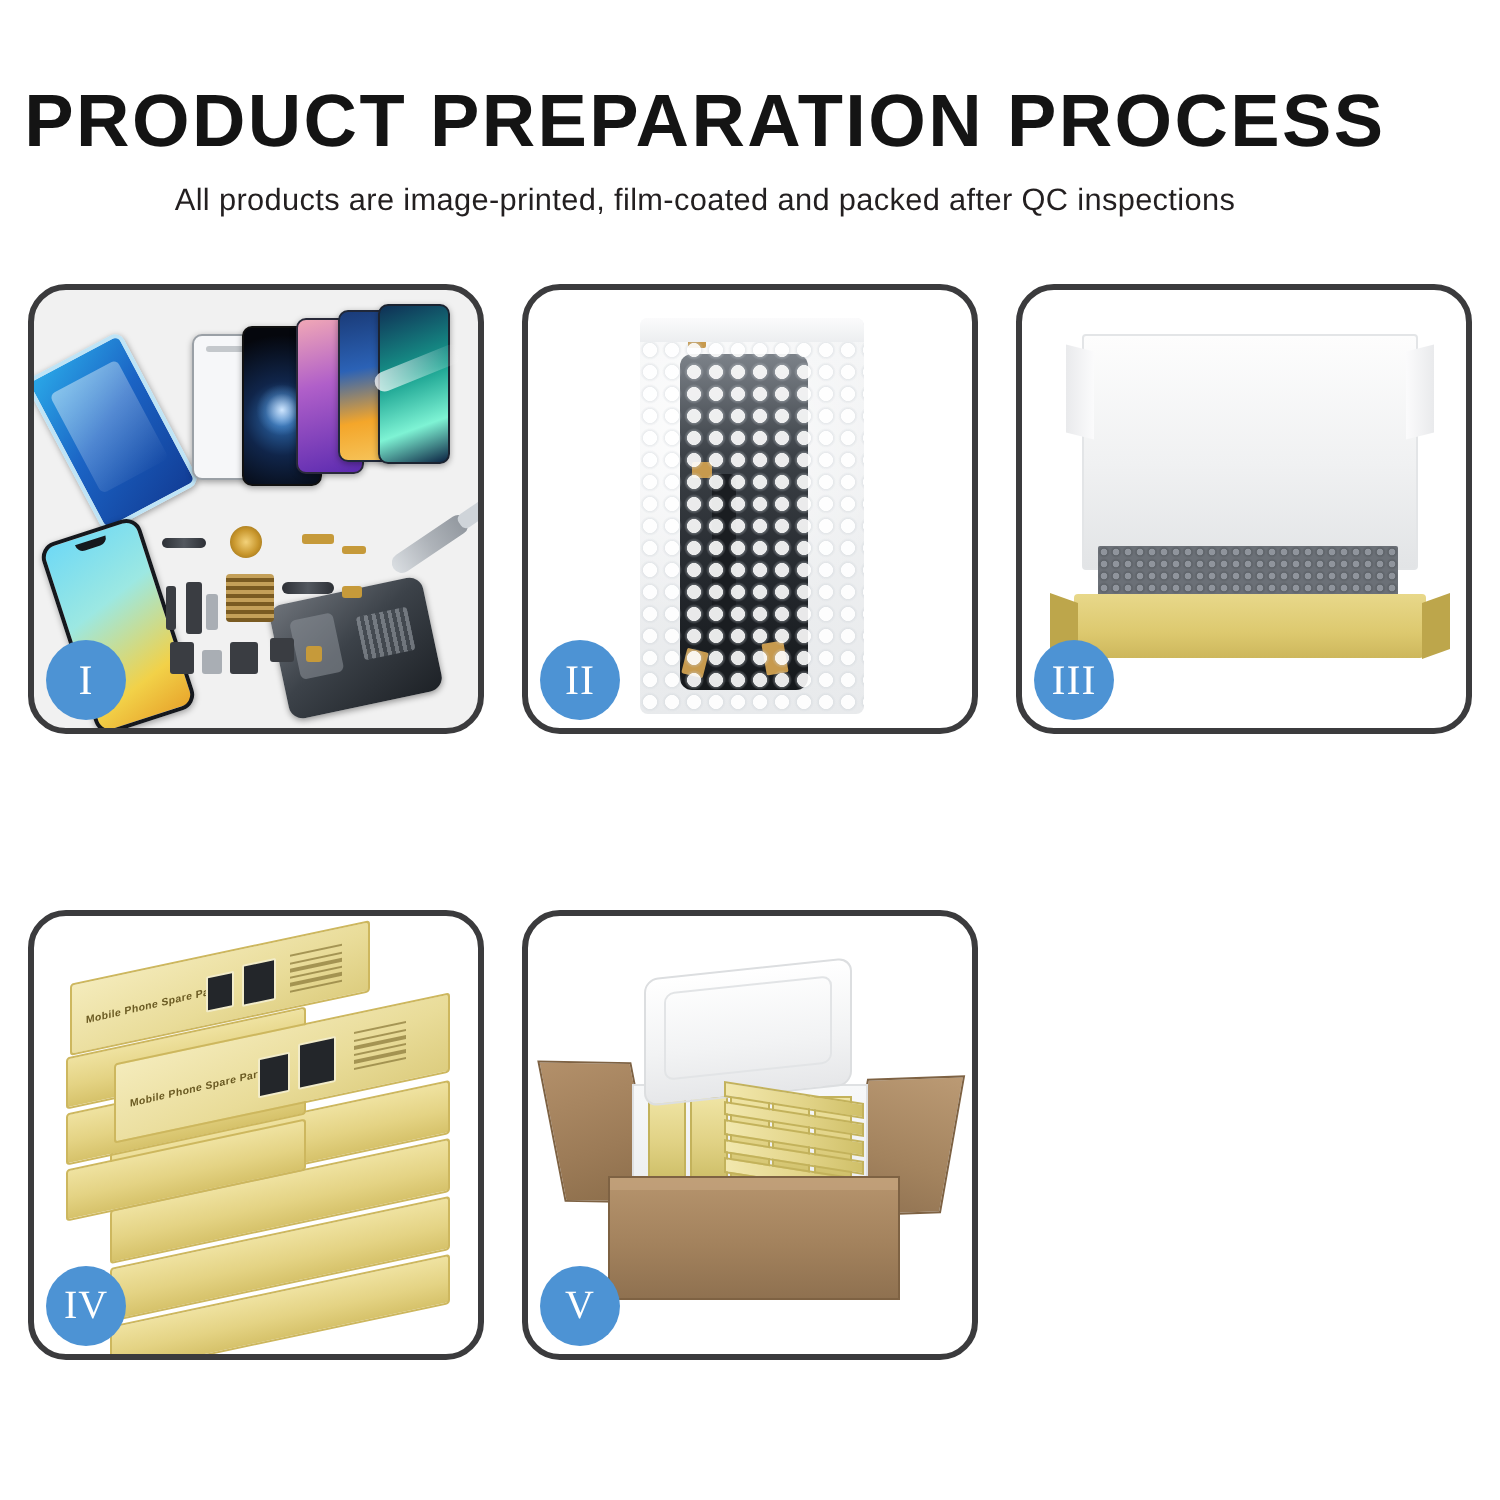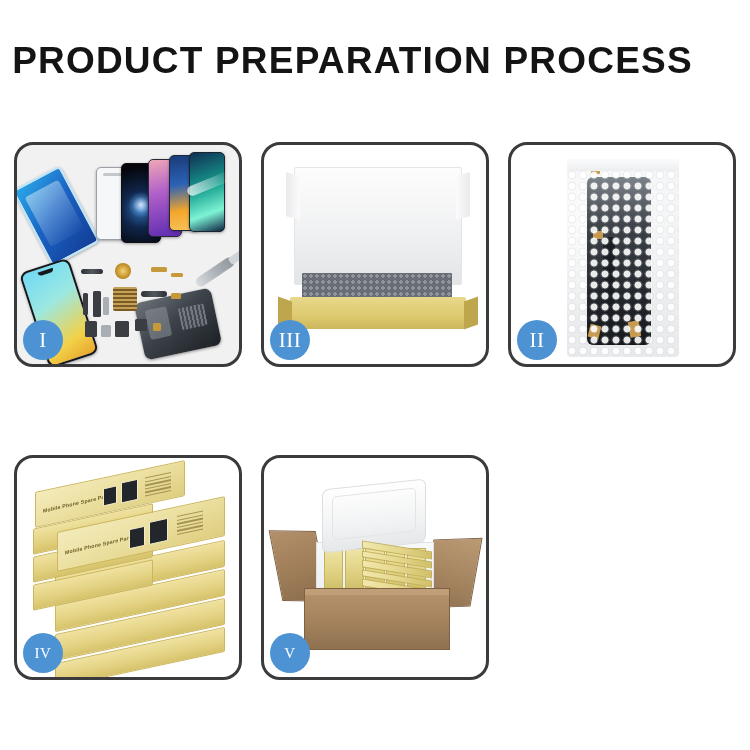--- a/index.html
+++ b/index.html
@@ -59,21 +59,21 @@
     border-radius: 50%;
     background: #4d93d4;
     color: #ffffff;
     font-family: "Liberation Serif", serif;
     font-size: 21px;
     line-height: 40px;
     text-align: center;
     letter-spacing: .5px;
     z-index: 40;
   }
-  .badge.narrow { font-size: 15px; }
+  .badge.narrow { font-size: 20px; }
 
   
   .p1 { background: #f1f1f1; }
   .phone {
     position: absolute;
     border-radius: 5px;
     box-shadow: 0 1px 3px rgba(0,0,0,.35);
   }
   
   .ph-blue {
@@ -411,20 +411,21 @@
     border-radius:1px;
   }
 </style>
 </head>
 <body>
 
 <div class="page">
 
   <div class="header">
     <div class="title">PRODUCT PREPARATION PROCESS</div>
+    <div class="subtitle">All products are image-printed, film-coated and packed after QC inspections</div>
   </div>
 
   <div class="grid">
 
     <div class="panel p1">
       <div class="panel-stage">
         <div class="phone ph-blue"></div>
         <div class="phone ph-glass"></div>
         <div class="phone ph-black"></div>
         <div class="phone ph-purple"></div>
@@ -448,43 +449,43 @@
           <div class="pt silver" style="left:20px; top:62px; width:10px; height:12px;"></div>
           <div class="pt" style="left:34px; top:58px; width:14px; height:16px;"></div>
           <div class="pt" style="left:54px; top:56px; width:12px; height:12px;"></div>
           <div class="pt gold" style="left:72px; top:60px; width:8px; height:8px;"></div>
         </div>
         <div class="screwdriver"></div>
       </div>
       <div class="badge">I</div>
     </div>
 
-    <div class="panel p3">
-      <div class="panel-stage">
-        <div class="box3-lid"></div>
-        <div class="box3-foam"></div>
-        <div class="box3-base"></div>
-      </div>
-      <div class="badge">III</div>
-    </div>
-
     <div class="panel p2">
       <div class="panel-stage">
         <div class="bubble-bag">
           <div class="bag-inner-screen"></div>
           <div class="bag-flex"></div>
           <div class="bag-tape" style="left:24px; top:8px; width:9px; height:7px;"></div>
           <div class="bag-tape" style="left:26px; top:72px; width:10px; height:8px;"></div>
           <div class="bag-tape" style="left:22px; top:166px; width:11px; height:13px; transform:rotate(14deg);"></div>
           <div class="bag-tape" style="left:62px; top:162px; width:11px; height:16px; transform:rotate(-10deg);"></div>
           <div class="bubbles"></div>
           <div class="bag-seal"></div>
         </div>
       </div>
       <div class="badge">II</div>
+    </div>
+
+    <div class="panel p3">
+      <div class="panel-stage">
+        <div class="box3-lid"></div>
+        <div class="box3-foam"></div>
+        <div class="box3-base"></div>
+      </div>
+      <div class="badge">III</div>
     </div>
 
     <div class="panel p4">
       <div class="panel-stage">
         <div class="stack">
           <div class="sb sb-l3"></div>
           <div class="sb sb-l2"></div>
           <div class="sb sb-l1"></div>
           <div class="sb sb-r4"></div>
           <div class="sb sb-r3"></div>

